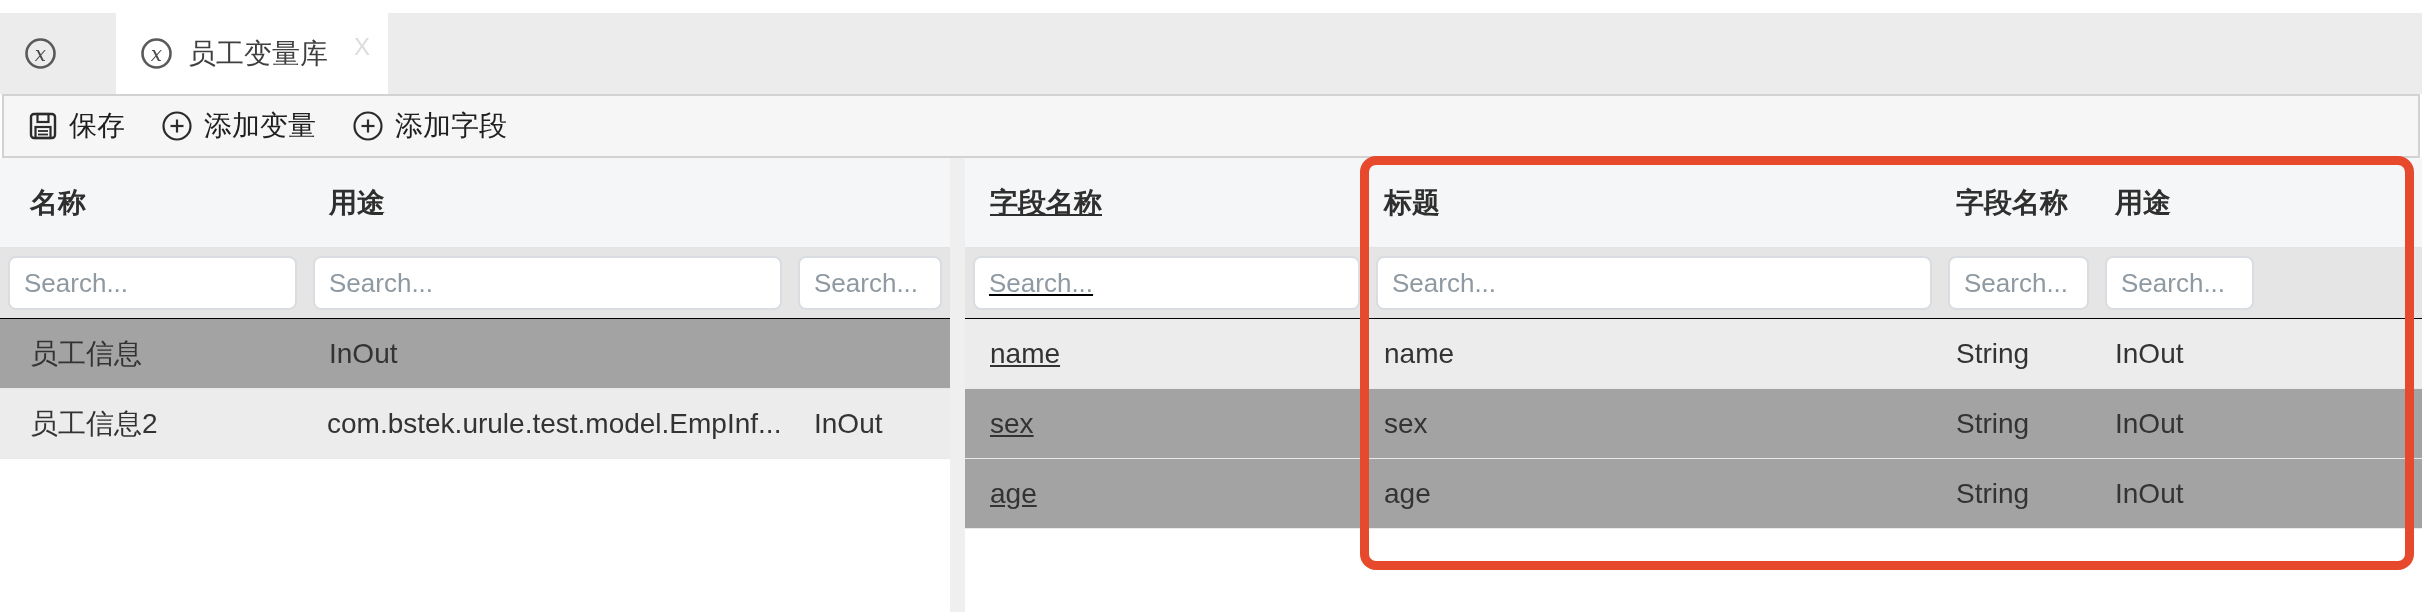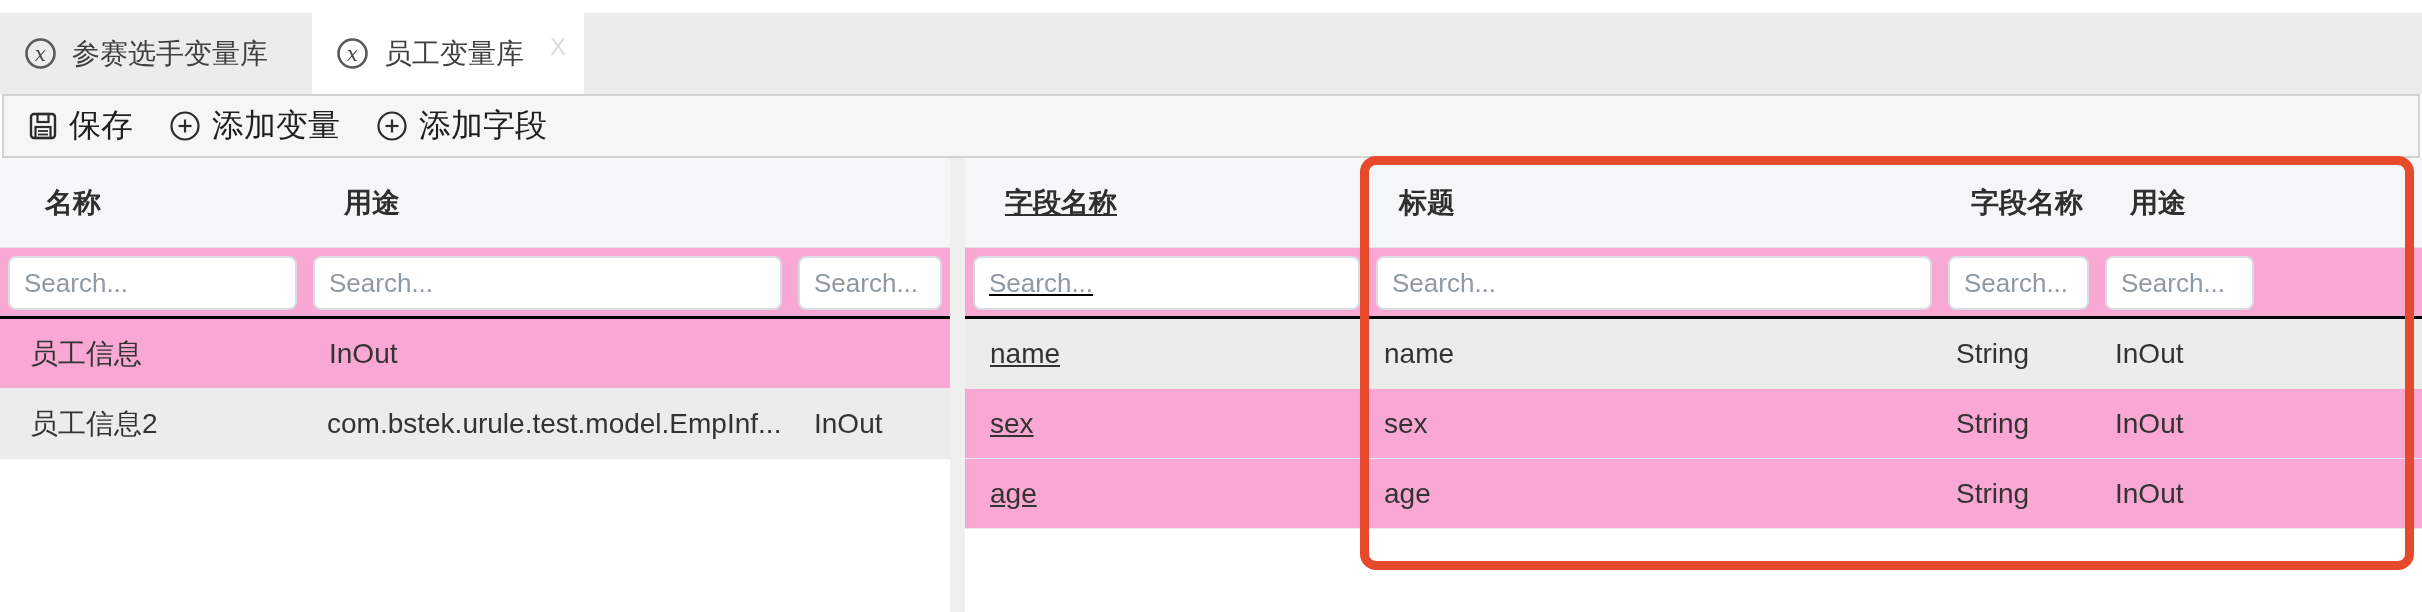--- a/index.html
+++ b/index.html
@@ -14,37 +14,37 @@
          font-size:28px; color:#3f3f3f; position:relative; cursor:default; }
   .tab .ticon { display:flex; align-items:center; margin-right:15px; }
   .tab.active { background:#ffffff; padding-right:60px; }
   .tab-close { position:absolute; top:22px; right:18px; font-size:24px;
                color:#dcdcdc; line-height:1; }
 
   
   .toolbar { position:absolute; top:94px; left:2px; width:2418px; height:64px;
              background:#f6f6f6; border:2px solid #d2d2d2; display:flex;
              align-items:center; padding-left:24px; }
-  .tbtn { display:flex; align-items:center; gap:11px; font-size:32px;
+  .tbtn { display:flex; align-items:center; gap:11px; font-size:28px;
           color:#1f1f1f; margin-right:36px; cursor:default; }
 
   
   .content-bg { position:absolute; top:158px; left:0; width:2422px; height:454px;
                 background:#efefef; }
   .panel { position:absolute; top:158px; height:454px; background:#ffffff; }
   .panel.left  { left:0; width:950px; }
   .panel.right { left:965px; width:1457px; }
 
   .thead { height:90px; background:#f5f6f7; border-bottom:1px solid #e3e3e3;
            display:flex; align-items:center; font-size:28px; font-weight:bold;
-           color:#2f2f2f;padding-left:15px; }
-  .search-row { height:71px; display:flex; border-bottom:3px solid #000000;
-                background:#f9a8d4; }
+           color:#2f2f2f; }
+  .search-row { height:71px; display:flex; border-bottom:1px solid #000000;
+                background:#e5e5e5; }
   .trow { height:70px; display:flex; align-items:center; font-size:28px;
-          color:#333333; border-bottom:1px solid #e9e9e9; background:#f9a8d4; }
+          color:#333333; border-bottom:1px solid #e9e9e9; background:#a3a3a3; }
   .trow.selected { background:#ececec; }
   .cell { overflow:hidden; white-space:nowrap; }
 
   
   .lc1 { width:305px; padding-left:30px; }
   .lc2 { width:485px; padding-left:22px; }
   .lc3 { width:160px; padding-left:24px; }
   
   .rc1 { width:403px; padding-left:25px;text-decoration:underline; }
   .rc2 { width:572px; padding-left:16px; }
@@ -72,21 +72,20 @@
 <div id="app">
 
   <div class="tabbar">
     <div class="tab">
       <span class="ticon">
         <svg width="33" height="33" viewBox="0 0 33 33">
           <circle cx="16.5" cy="16.5" r="14" fill="none" stroke="#5a5a5a" stroke-width="2.6"></circle>
           <text x="16.5" y="24" text-anchor="middle" font-size="20" font-style="italic" font-family="DejaVu Serif, serif" fill="#4a4a4a">x</text>
         </svg>
       </span>
-      <span>参赛选手变量库</span>
     </div>
     <div class="tab active">
       <span class="ticon">
         <svg width="33" height="33" viewBox="0 0 33 33">
           <circle cx="16.5" cy="16.5" r="14" fill="none" stroke="#5a5a5a" stroke-width="2.6"></circle>
           <text x="16.5" y="24" text-anchor="middle" font-size="20" font-style="italic" font-family="DejaVu Serif, serif" fill="#4a4a4a">x</text>
         </svg>
       </span>
       <span>员工变量库</span>
       <span class="tab-close">X</span>

